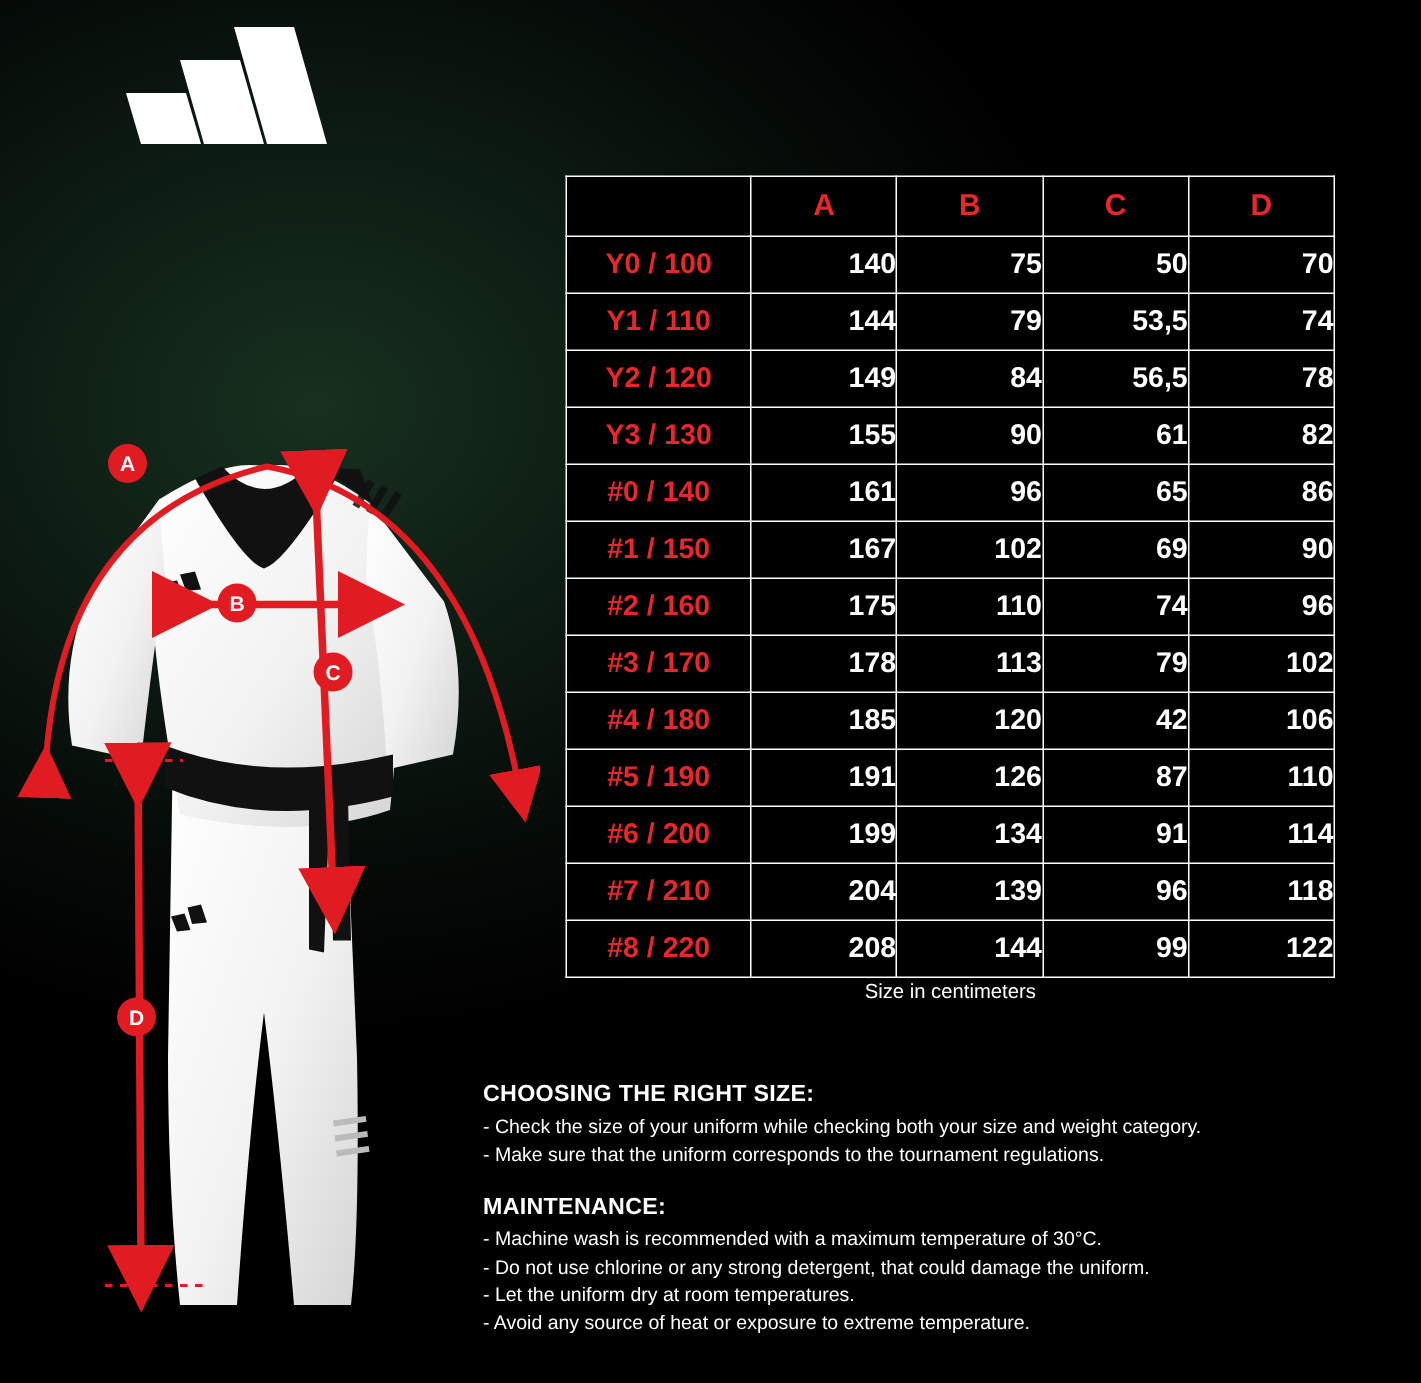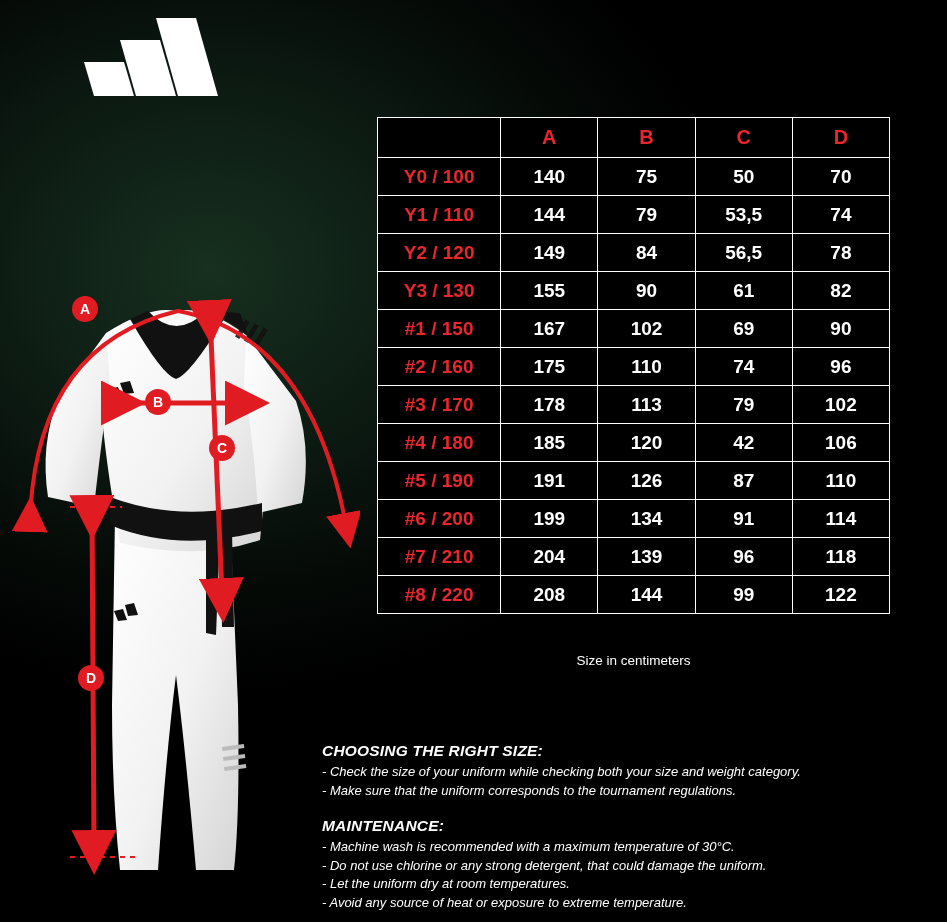--- a/index.html
+++ b/index.html
@@ -72,30 +72,31 @@
     color: #e8262c;
     font-weight: bold;
     font-size: 19px;
     width: 123px;
     text-align: center;
   }
   table.size-table td.val {
     color: #ffffff;
     font-weight: bold;
     width: 97px;
+    text-align: right;
   }
   .units {
     position: absolute; left: 377px; top: 653px; width: 513px;
     text-align: center;
     color: #ffffff;
     font-size: 13.5px;
   }
 
   
-  .notes { position: absolute; left: 322px; top: 742px; width: 605px; font-style: italic; }
+  .notes { position: absolute; left: 322px; top: 721px; width: 605px; }
   .notes h3 {
     color: #ffffff;
     font-size: 15.5px;
     font-weight: bold;
     letter-spacing: .2px;
     margin-bottom: 3px;
   }
   .notes p {
     color: #ffffff;
     font-size: 13px;
@@ -219,20 +220,27 @@
           <td class="val">78</td>
         </tr>
         <tr>
           <td class="rowhead">Y3 / 130</td>
           <td class="val">155</td>
           <td class="val">90</td>
           <td class="val">61</td>
           <td class="val">82</td>
         </tr>
         <tr>
+          <td class="rowhead">#0 / 140</td>
+          <td class="val">161</td>
+          <td class="val">96</td>
+          <td class="val">65</td>
+          <td class="val">86</td>
+        </tr>
+        <tr>
           <td class="rowhead">#1 / 150</td>
           <td class="val">167</td>
           <td class="val">102</td>
           <td class="val">69</td>
           <td class="val">90</td>
         </tr>
         <tr>
           <td class="rowhead">#2 / 160</td>
           <td class="val">175</td>
           <td class="val">110</td>

